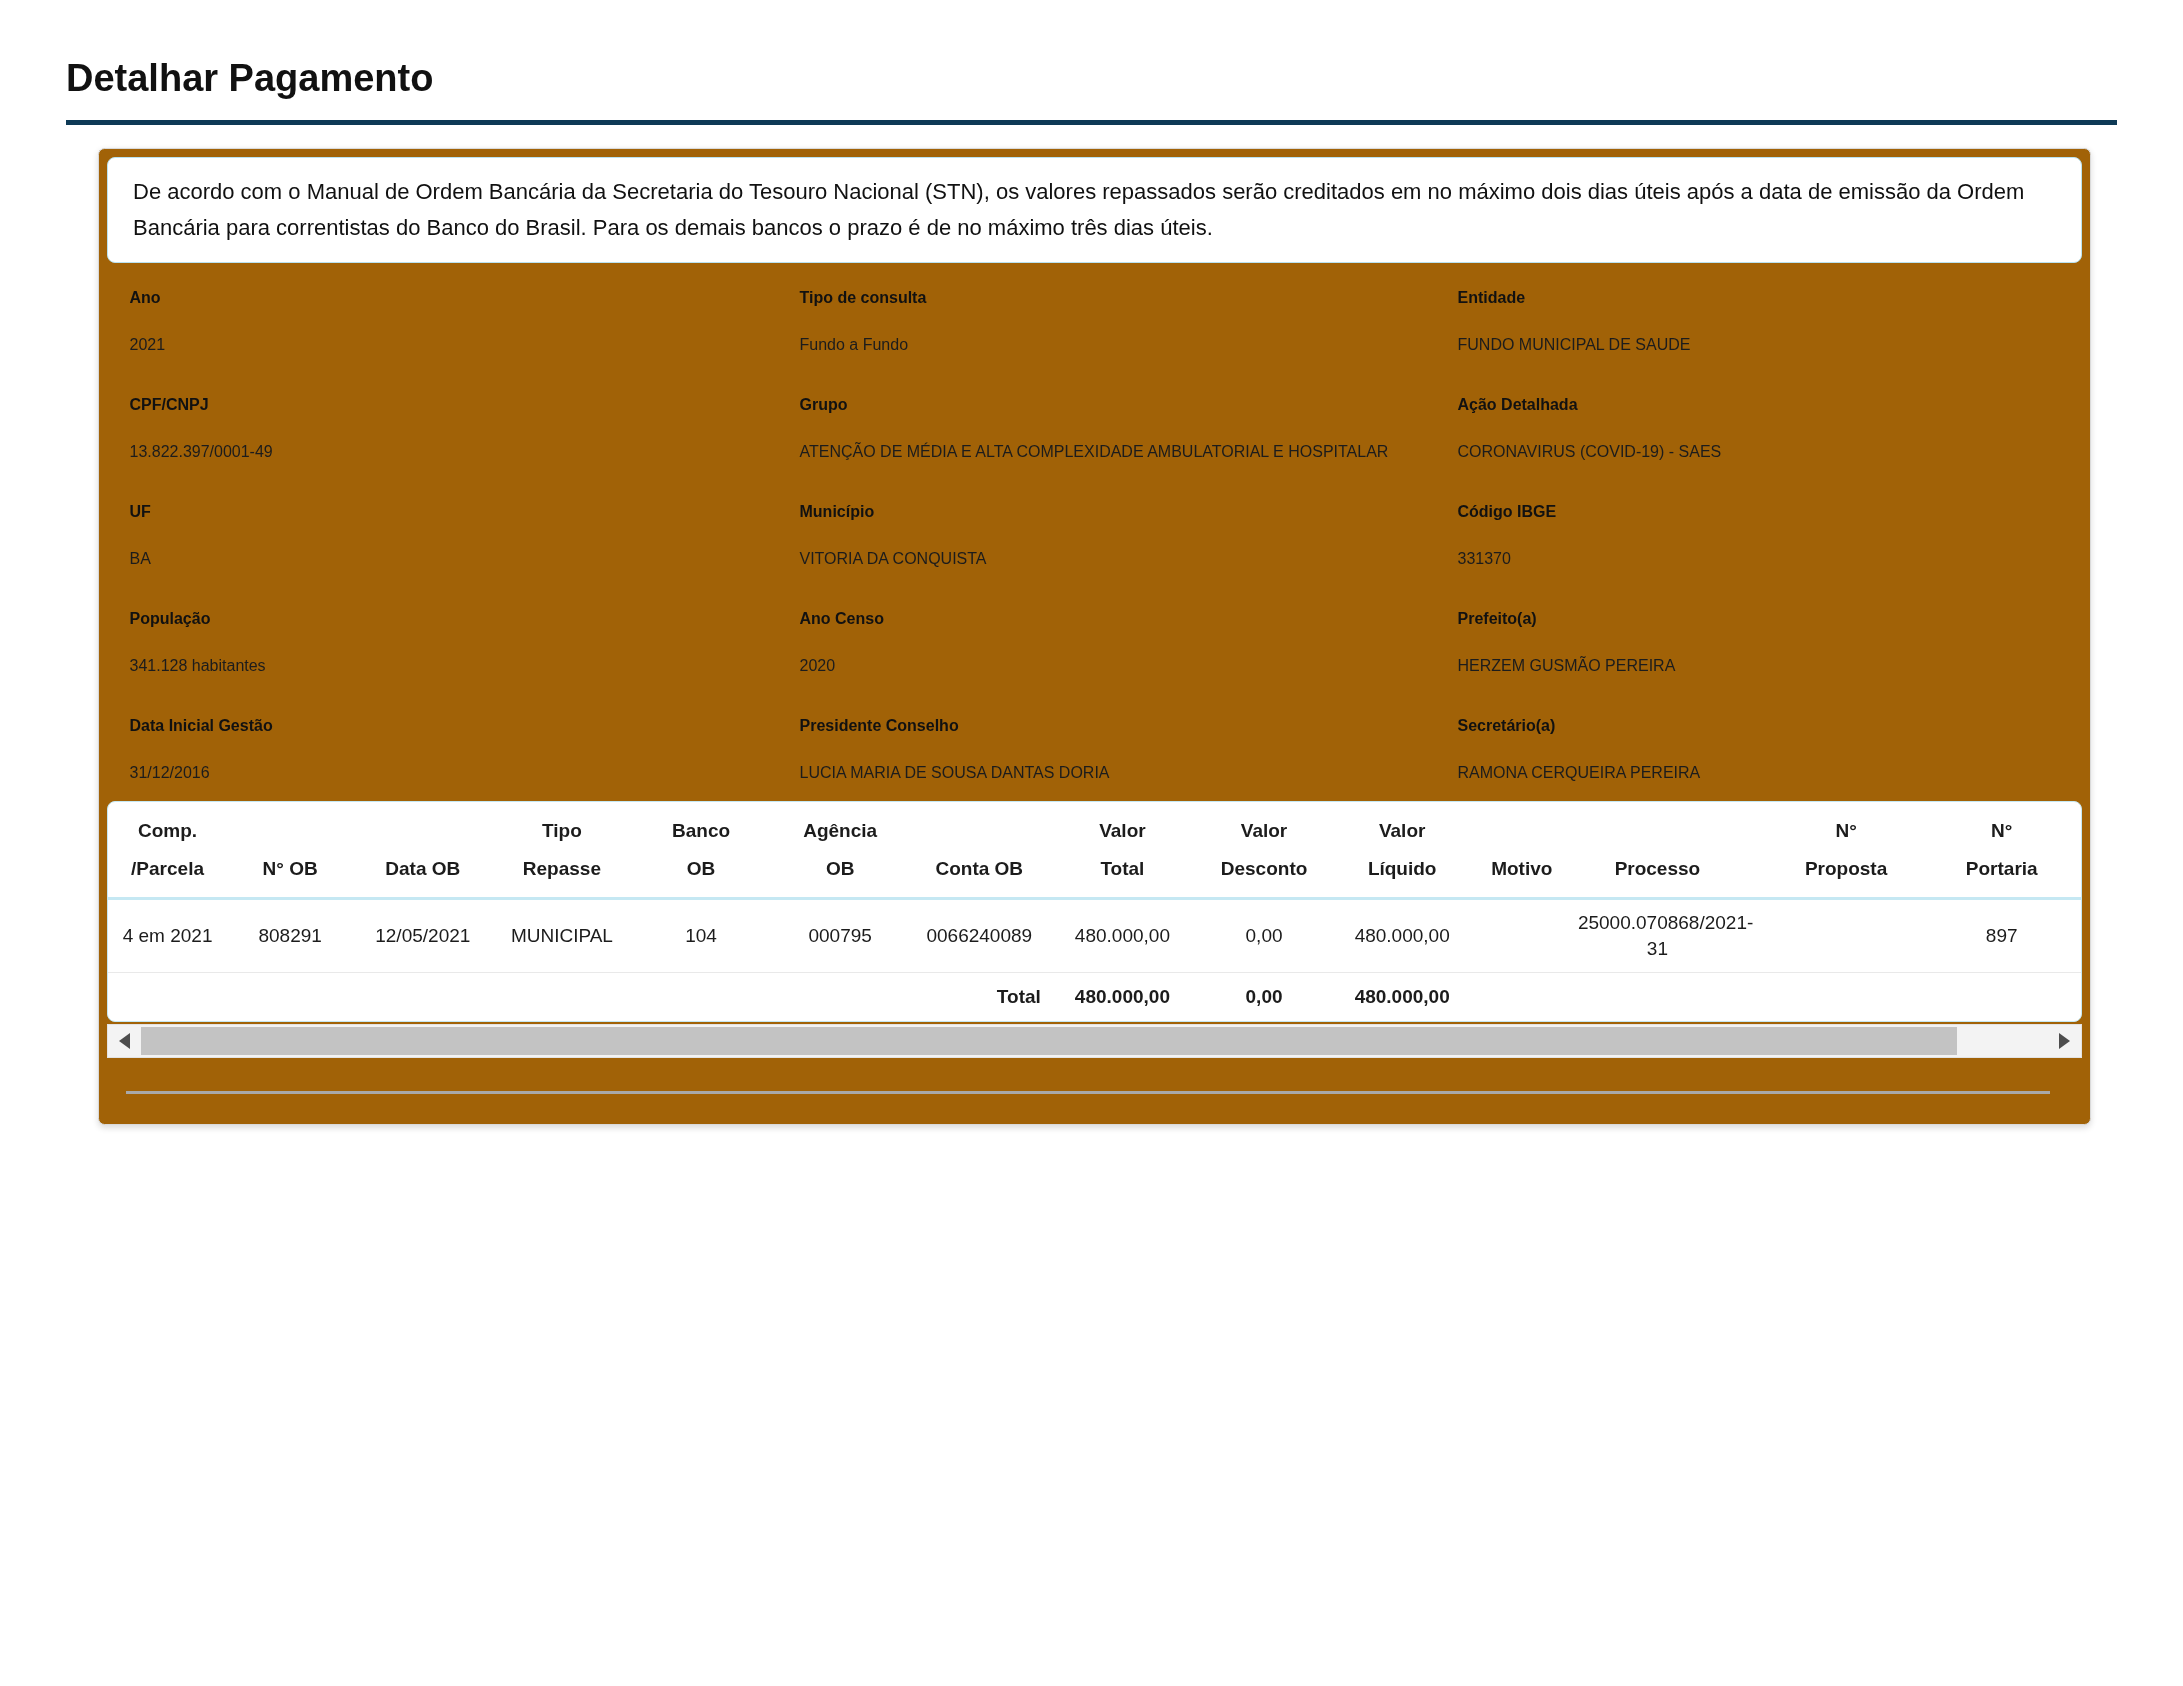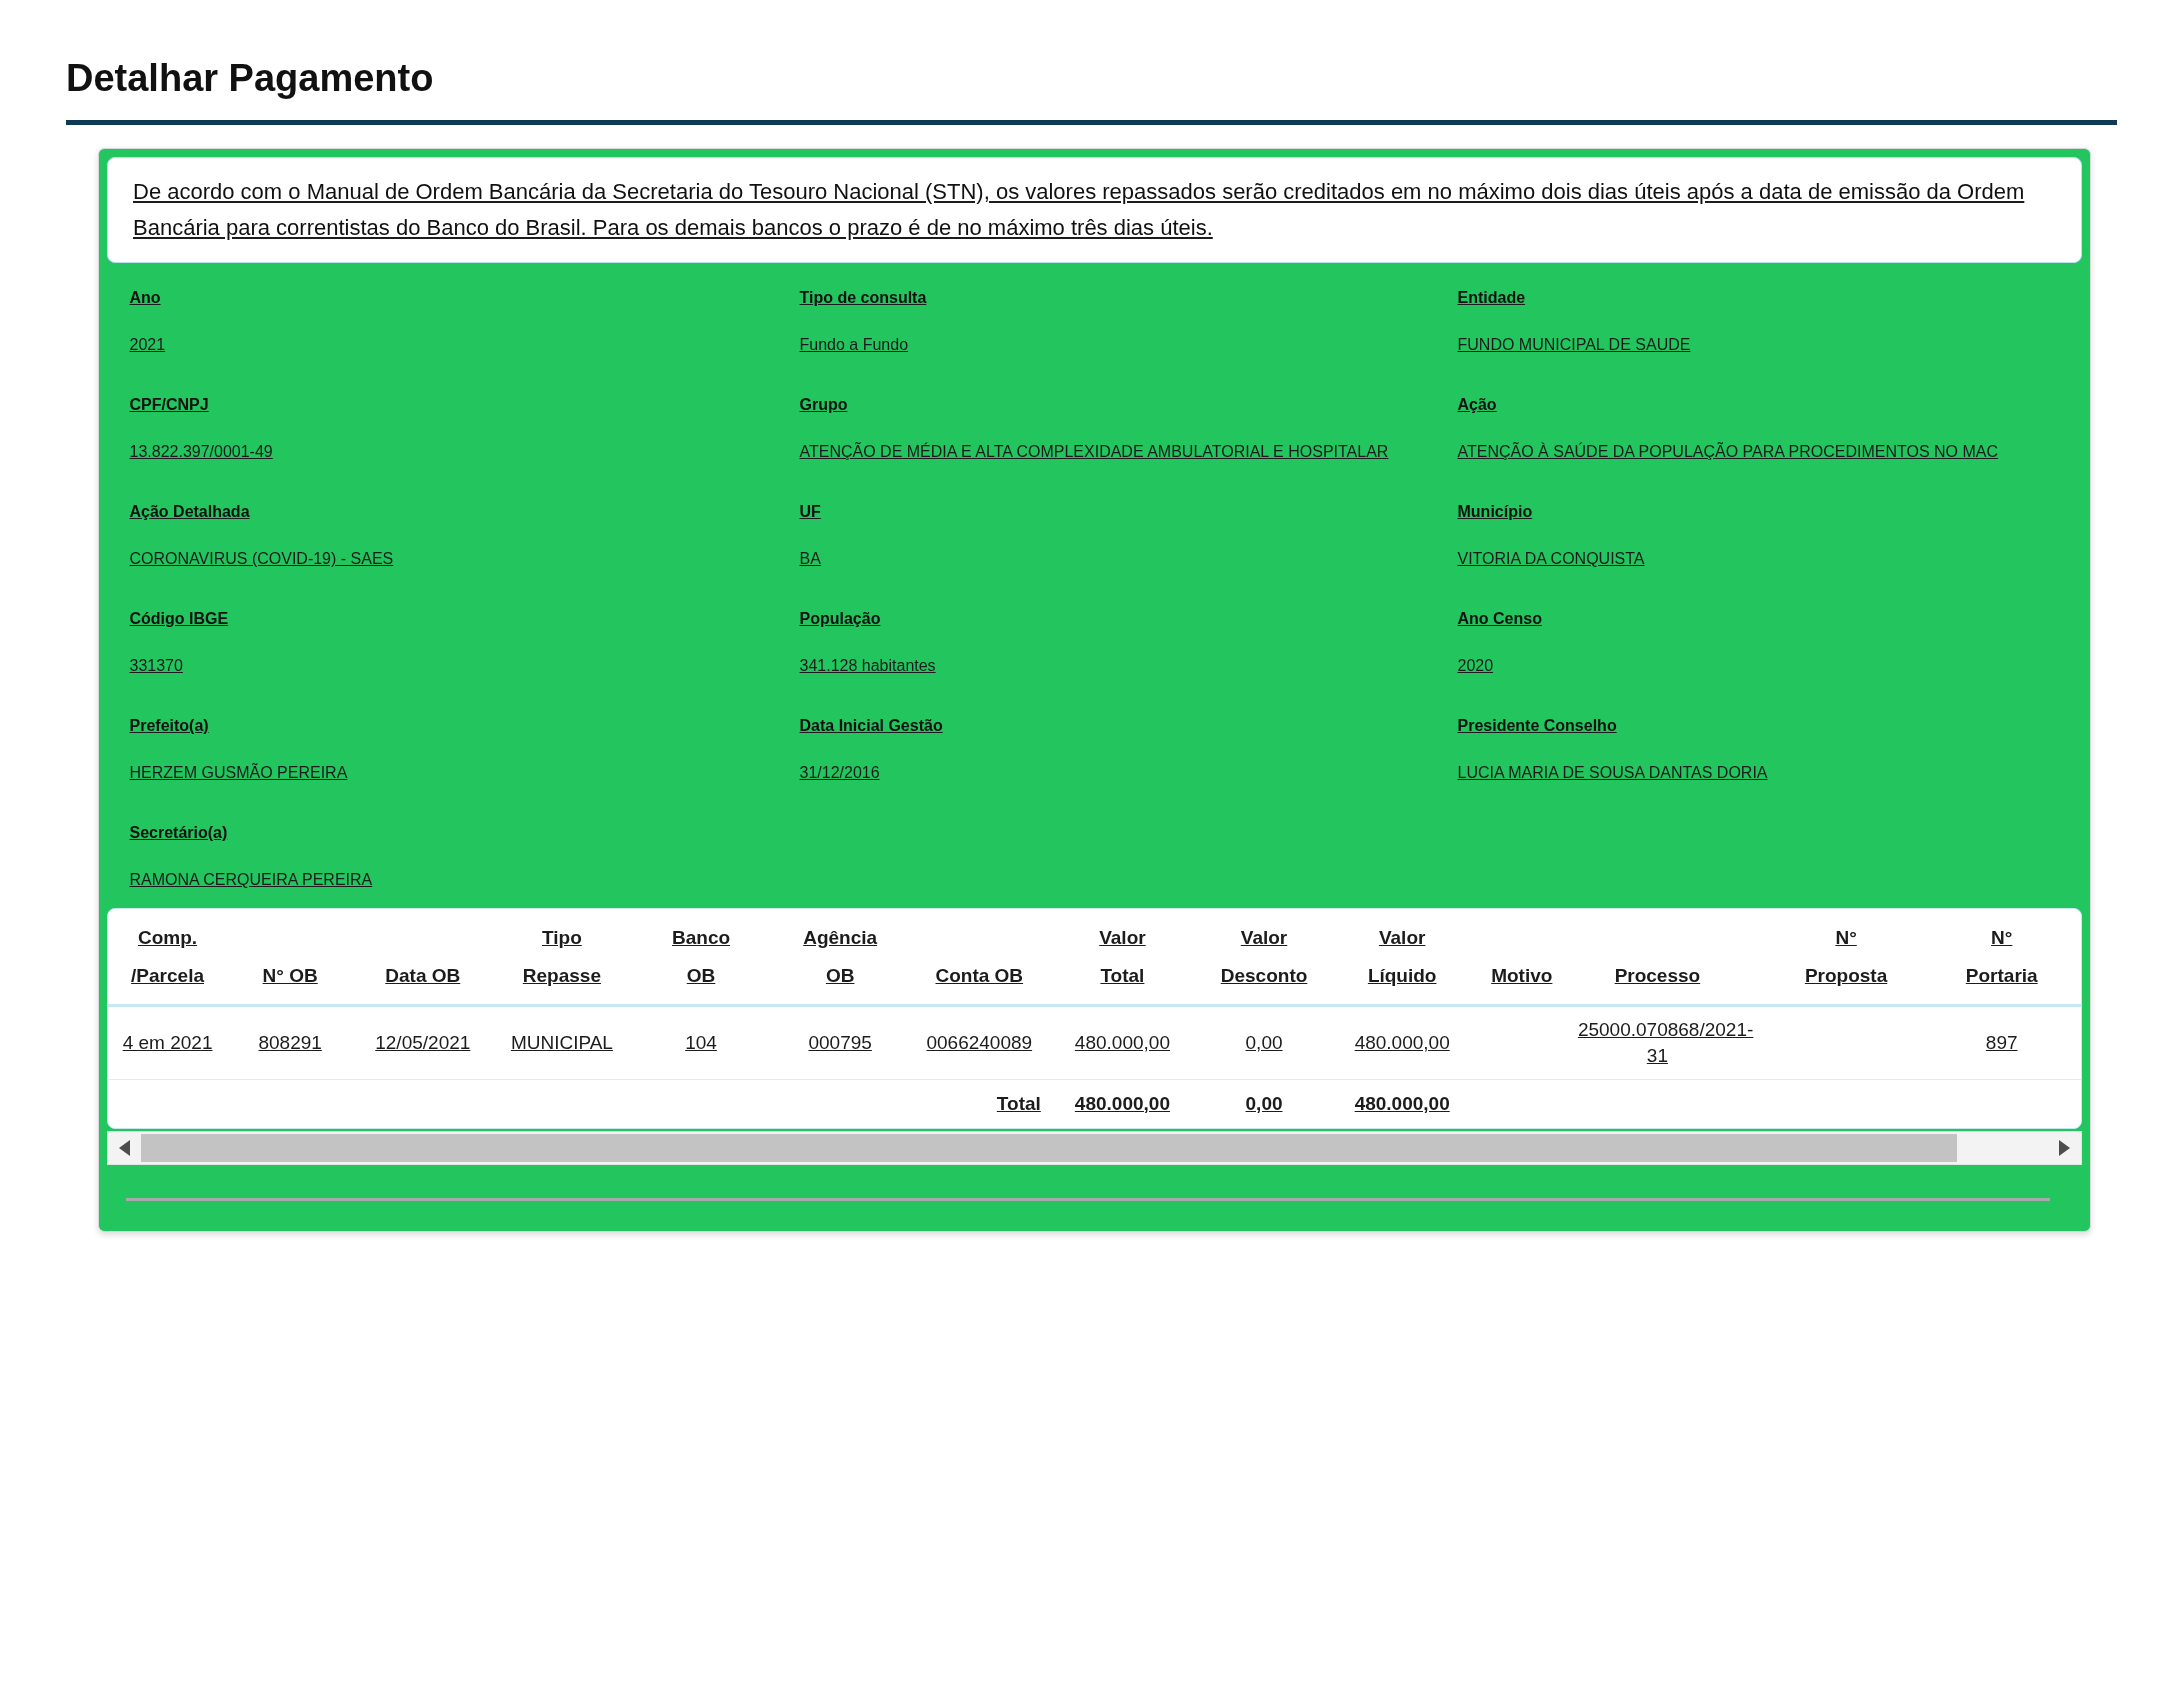--- a/index.html
+++ b/index.html
@@ -26,22 +26,21 @@
     background: #0e3a56;
     margin: 0;
   }
 
   .panel {
     margin: 22.5px 26.5px 0 32px;
     border: 0.7px solid #dadada;
     border-radius: 6.6px;
     box-shadow: 0 2.6px 6.6px rgba(0,0,0,0.14);
     padding: 8px 8px 30.5px 8px;
-    background: #22c55e;
-    text-decoration: underline;
+    background: #a16207;
   }
 
   .notice {
     border: 1.3px solid #b9e2f0;
     border-radius: 8px;
     padding: 16px 25px;
     font-size: 22px;
     line-height: 36px;
     color: #111111;
     background: #ffffff;
@@ -175,24 +174,20 @@
         <div class="flabel">Entidade</div>
         <div class="fvalue">FUNDO MUNICIPAL DE SAUDE</div>
       </div>
       <div class="field">
         <div class="flabel">CPF/CNPJ</div>
         <div class="fvalue">13.822.397/0001-49</div>
       </div>
       <div class="field">
         <div class="flabel">Grupo</div>
         <div class="fvalue">ATENÇÃO DE MÉDIA E ALTA COMPLEXIDADE AMBULATORIAL E HOSPITALAR</div>
-      </div>
-      <div class="field">
-        <div class="flabel">Ação</div>
-        <div class="fvalue">ATENÇÃO À SAÚDE DA POPULAÇÃO PARA PROCEDIMENTOS NO MAC</div>
       </div>
       <div class="field">
         <div class="flabel">Ação Detalhada</div>
         <div class="fvalue">CORONAVIRUS (COVID-19) - SAES</div>
       </div>
       <div class="field">
         <div class="flabel">UF</div>
         <div class="fvalue">BA</div>
       </div>
       <div class="field">

